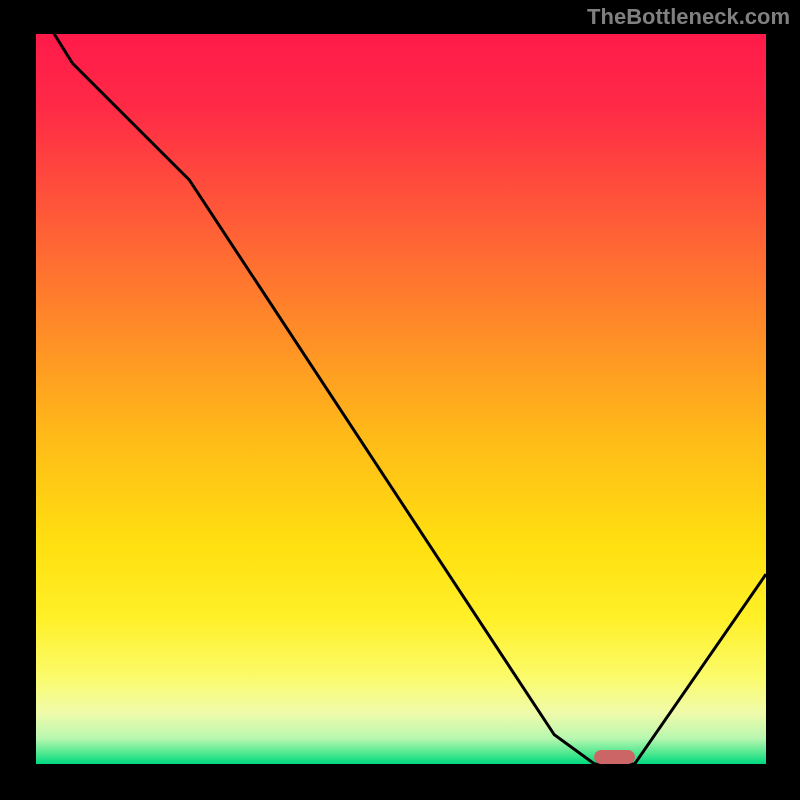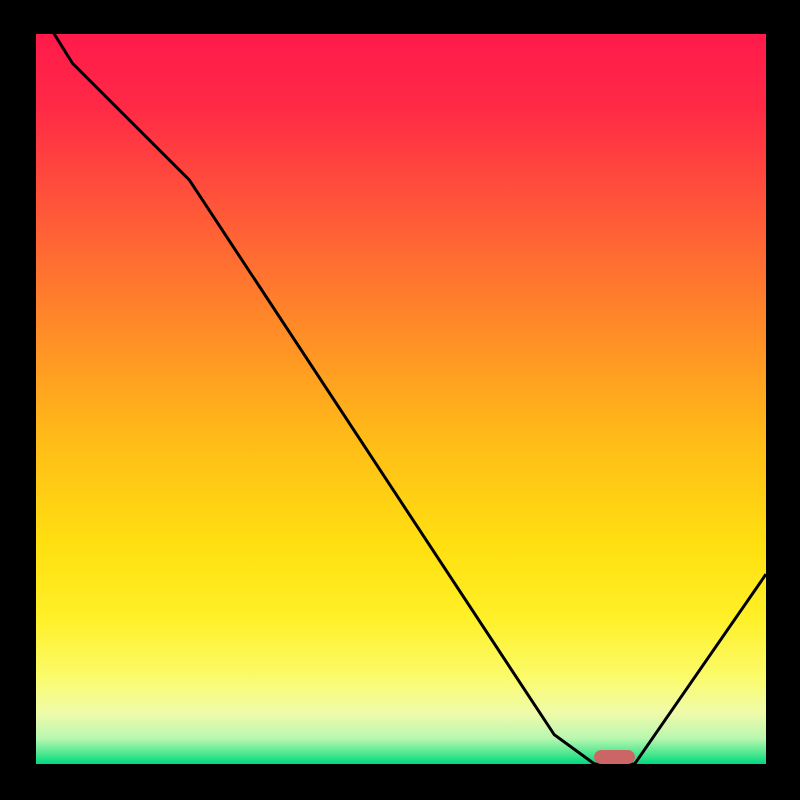--- a/index.html
+++ b/index.html
@@ -7,20 +7,21 @@
   .container { position: relative; width: 800px; height: 800px; background: #000; }
   .attribution { position: absolute; top: 4px; right: 10px; color: #808080; font-size: 22px; font-weight: bold; }
   .plot-area { position: absolute; left: 36px; top: 34px; width: 730px; height: 730px; }
   .gradient-bg { position: absolute; left: 0; top: 0; width: 730px; height: 730px; }
   .curve-svg { position: absolute; left: 0; top: 0; width: 730px; height: 730px; }
   .marker { position: absolute; width: 56px; height: 14px; border-radius: 7px; background: #cc6666; }
 </style>
 </head>
 <body>
 <div class="container">
+  <div class="attribution">TheBottleneck.com</div>
   <div class="plot-area">
     <svg class="gradient-bg" viewBox="0 0 730 730" preserveAspectRatio="none">
       <defs>
         <linearGradient id="bg-grad" x1="0" y1="0" x2="0" y2="1">
             <stop offset="0%" stop-color="#ff1a4a"></stop>
             <stop offset="10%" stop-color="#ff2a46"></stop>
             <stop offset="25%" stop-color="#ff5a38"></stop>
             <stop offset="40%" stop-color="#ff8a28"></stop>
             <stop offset="55.00000000000001%" stop-color="#ffba18"></stop>
             <stop offset="70%" stop-color="#ffe010"></stop>

